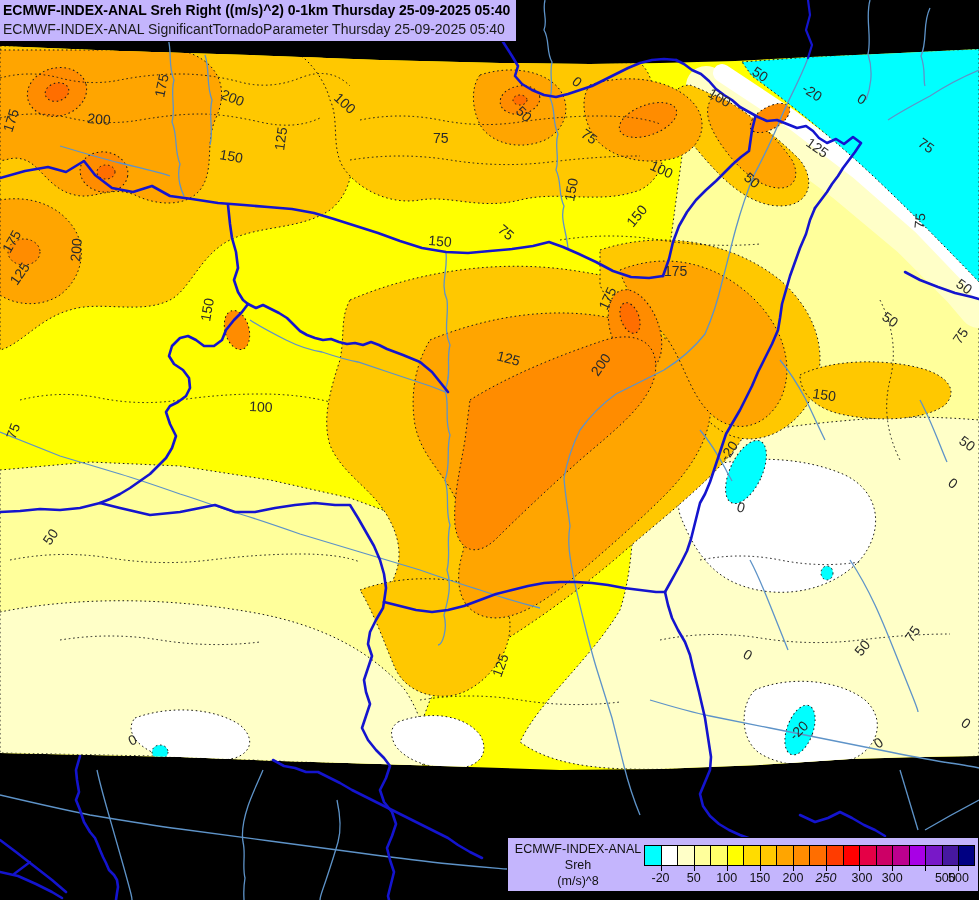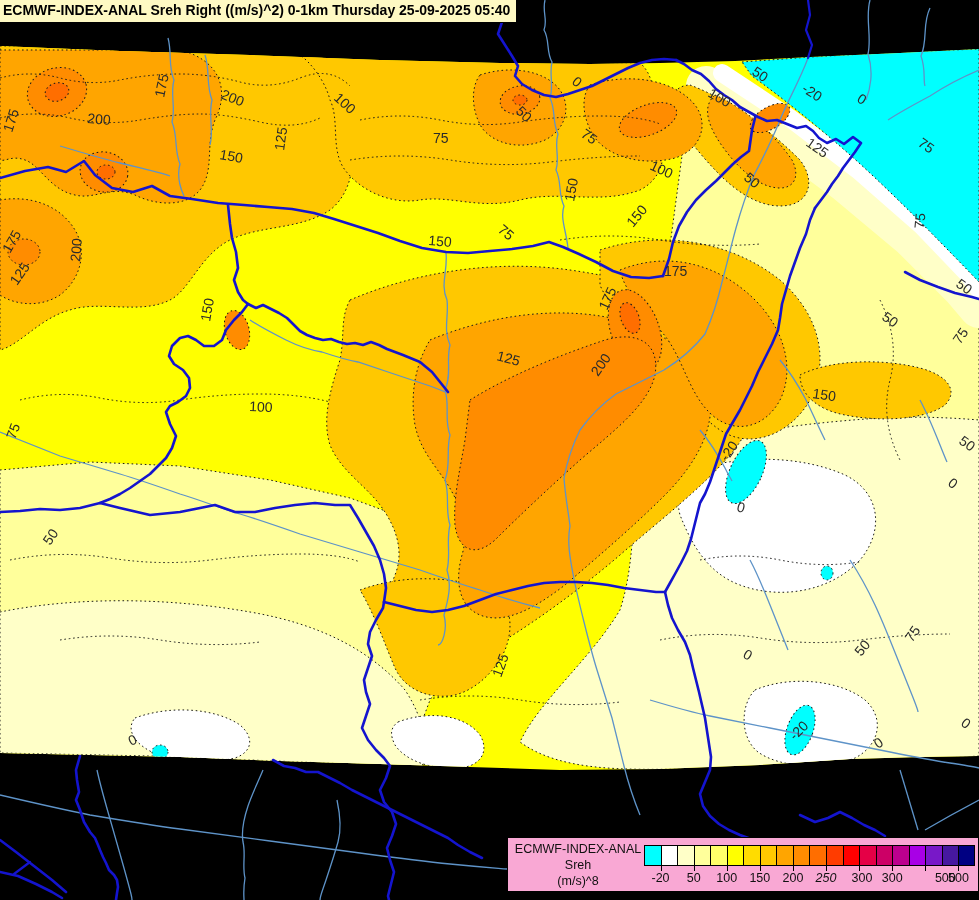--- a/index.html
+++ b/index.html
@@ -1,24 +1,24 @@
 <!DOCTYPE html>
 <html><head>
 <meta charset="utf-8">
 <style>
   html,body{margin:0;padding:0;}
   body{width:979px;height:900px;background:#000;position:relative;overflow:hidden;
        font-family:"Liberation Sans",sans-serif;}
   #stage{position:absolute;inset:0;}
   svg{position:absolute;left:0;top:0;}
-  #title-box{position:absolute;left:0;top:0;background:#fef9c3;border:1px solid #000;
+  #title-box{position:absolute;left:0;top:0;background:#c4b5fd;border:1px solid #000;
              border-left:none;border-top:none;padding:1px 6px 2px 3px;z-index:5;}
   #title-box .l1{font-size:14px;font-weight:bold;color:#000;white-space:nowrap;line-height:19px;}
   #title-box .l2{font-size:14px;font-weight:normal;color:#1a1a1a;white-space:nowrap;line-height:19px;}
-  #legend{position:absolute;left:507px;top:837px;width:472px;height:55px;background:#f9a8d4;
+  #legend{position:absolute;left:507px;top:837px;width:472px;height:55px;background:#c4b5fd;
           border:1px solid #000;box-sizing:border-box;z-index:5;}
   #legend .ltext{position:absolute;left:6px;top:3px;width:128px;text-align:center;color:#111;}
   #legend .ltext div{font-size:12.5px;line-height:16px;white-space:nowrap;}
   #bar{position:absolute;left:136px;top:7px;height:21px;display:flex;}
   #bar .sw{width:16.55px;height:21px;border:1px solid #000;border-right:none;box-sizing:border-box;}
   #bar .sw:last-child{border-right:1px solid #000;}
   .tick{position:absolute;top:28px;width:1px;height:5px;background:#000;}
   .tlab{position:absolute;top:33px;font-size:12.5px;color:#111;transform:translateX(-50%);white-space:nowrap;}
 </style>
 </head>
@@ -188,20 +188,21 @@
         <text x="0" y="0" fill="#2b2b2b" font-size="14" font-family="&quot;Liberation Sans&quot;,sans-serif" transform="translate(861 657) rotate(-50)">50</text>
         <text x="0" y="0" fill="#2b2b2b" font-size="14" font-family="&quot;Liberation Sans&quot;,sans-serif" transform="translate(912 643) rotate(-55)">75</text>
         <text x="0" y="0" fill="#2b2b2b" font-size="14" font-family="&quot;Liberation Sans&quot;,sans-serif" transform="translate(795 741) rotate(-45)">-20</text>
         <text x="0" y="0" fill="#2b2b2b" font-size="14" font-family="&quot;Liberation Sans&quot;,sans-serif" transform="translate(878 749) rotate(-35)">0</text>
         <text x="0" y="0" fill="#2b2b2b" font-size="14" font-family="&quot;Liberation Sans&quot;,sans-serif" transform="translate(960 725) rotate(35)">0</text>
       </g>
     </svg>
 
   <div id="title-box">
     <div class="l1">ECMWF-INDEX-ANAL Sreh Right ((m/s)^2) 0-1km Thursday 25-09-2025 05:40</div>
+    <div class="l2">ECMWF-INDEX-ANAL SignificantTornadoParameter Thursday 25-09-2025 05:40</div>
   </div>
 
   <div id="legend">
     <div class="ltext">
       <div>ECMWF-INDEX-ANAL</div>
       <div>Sreh</div>
       <div>(m/s)^8</div>
     </div>
     <div id="bar">
         <div class="sw" style="background: rgb(0, 255, 255);"></div>

